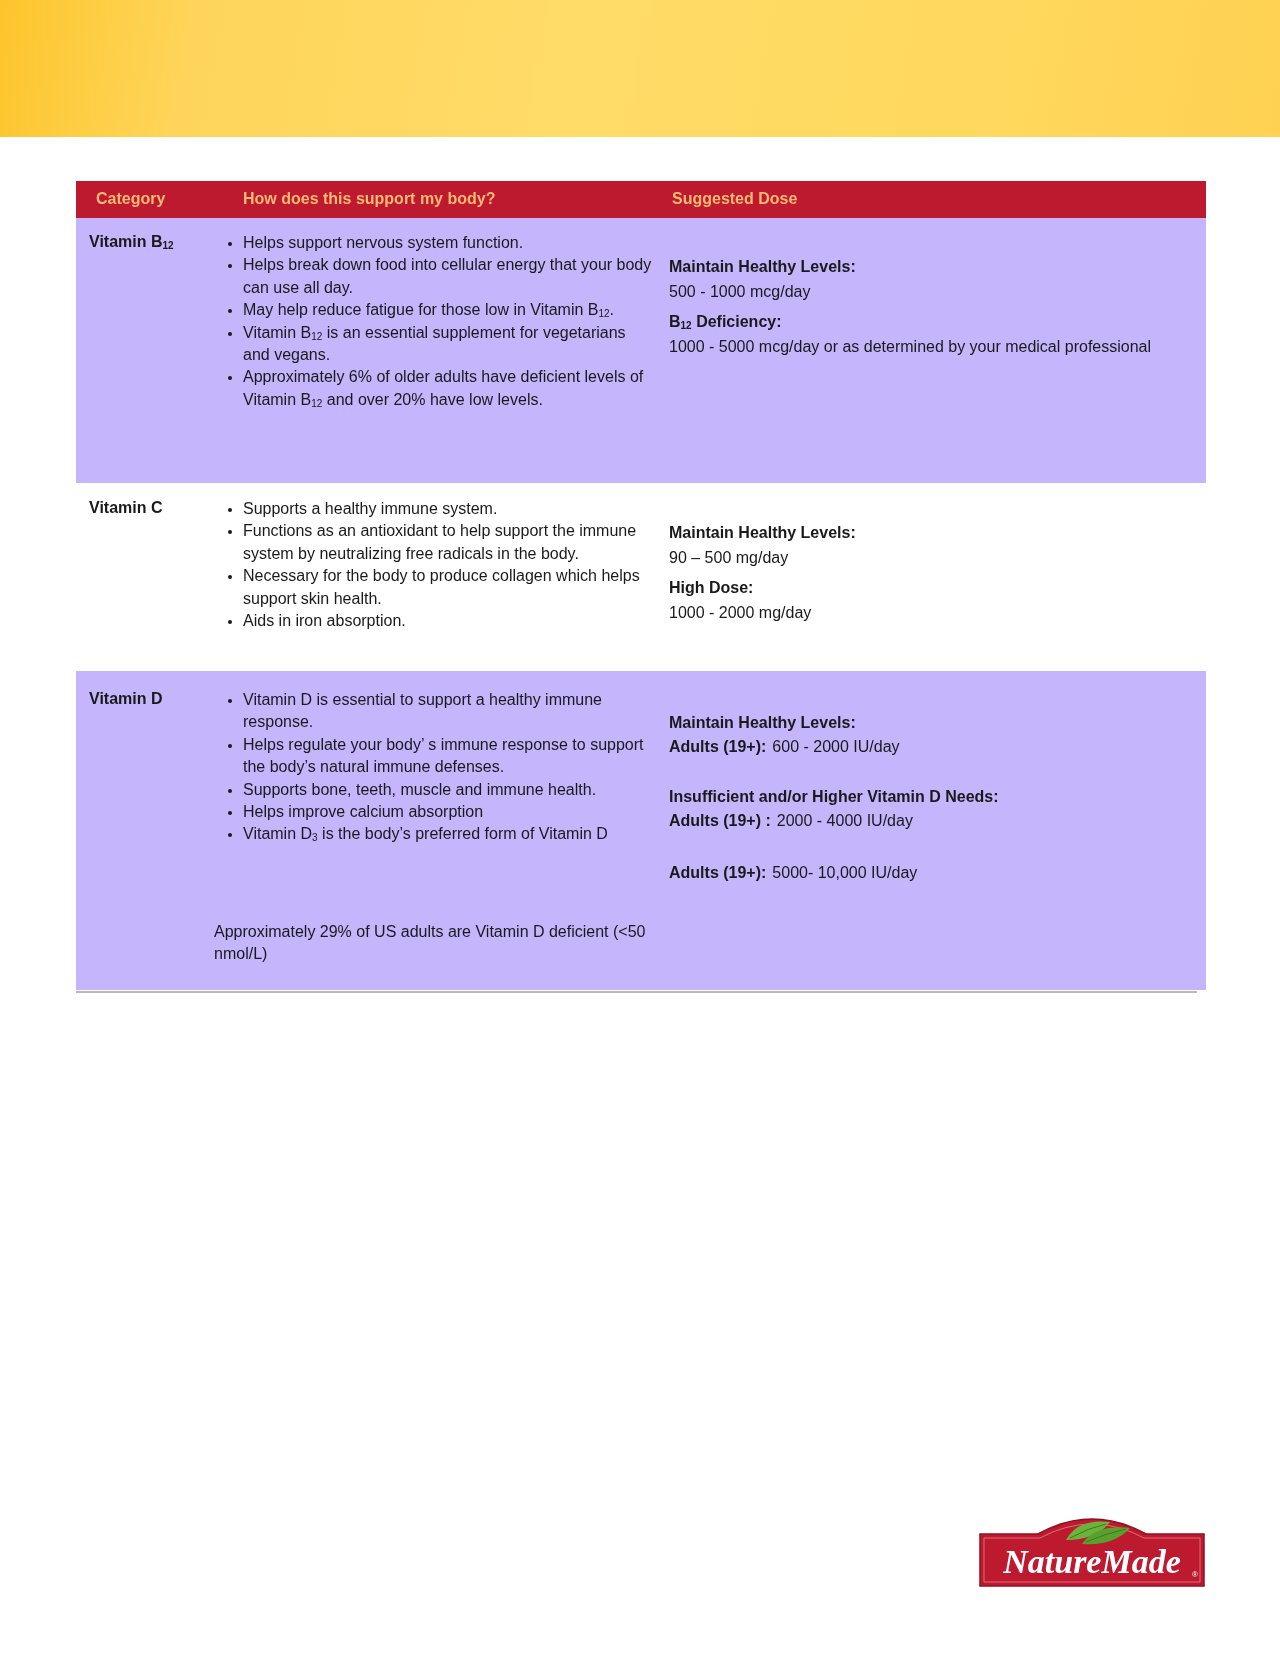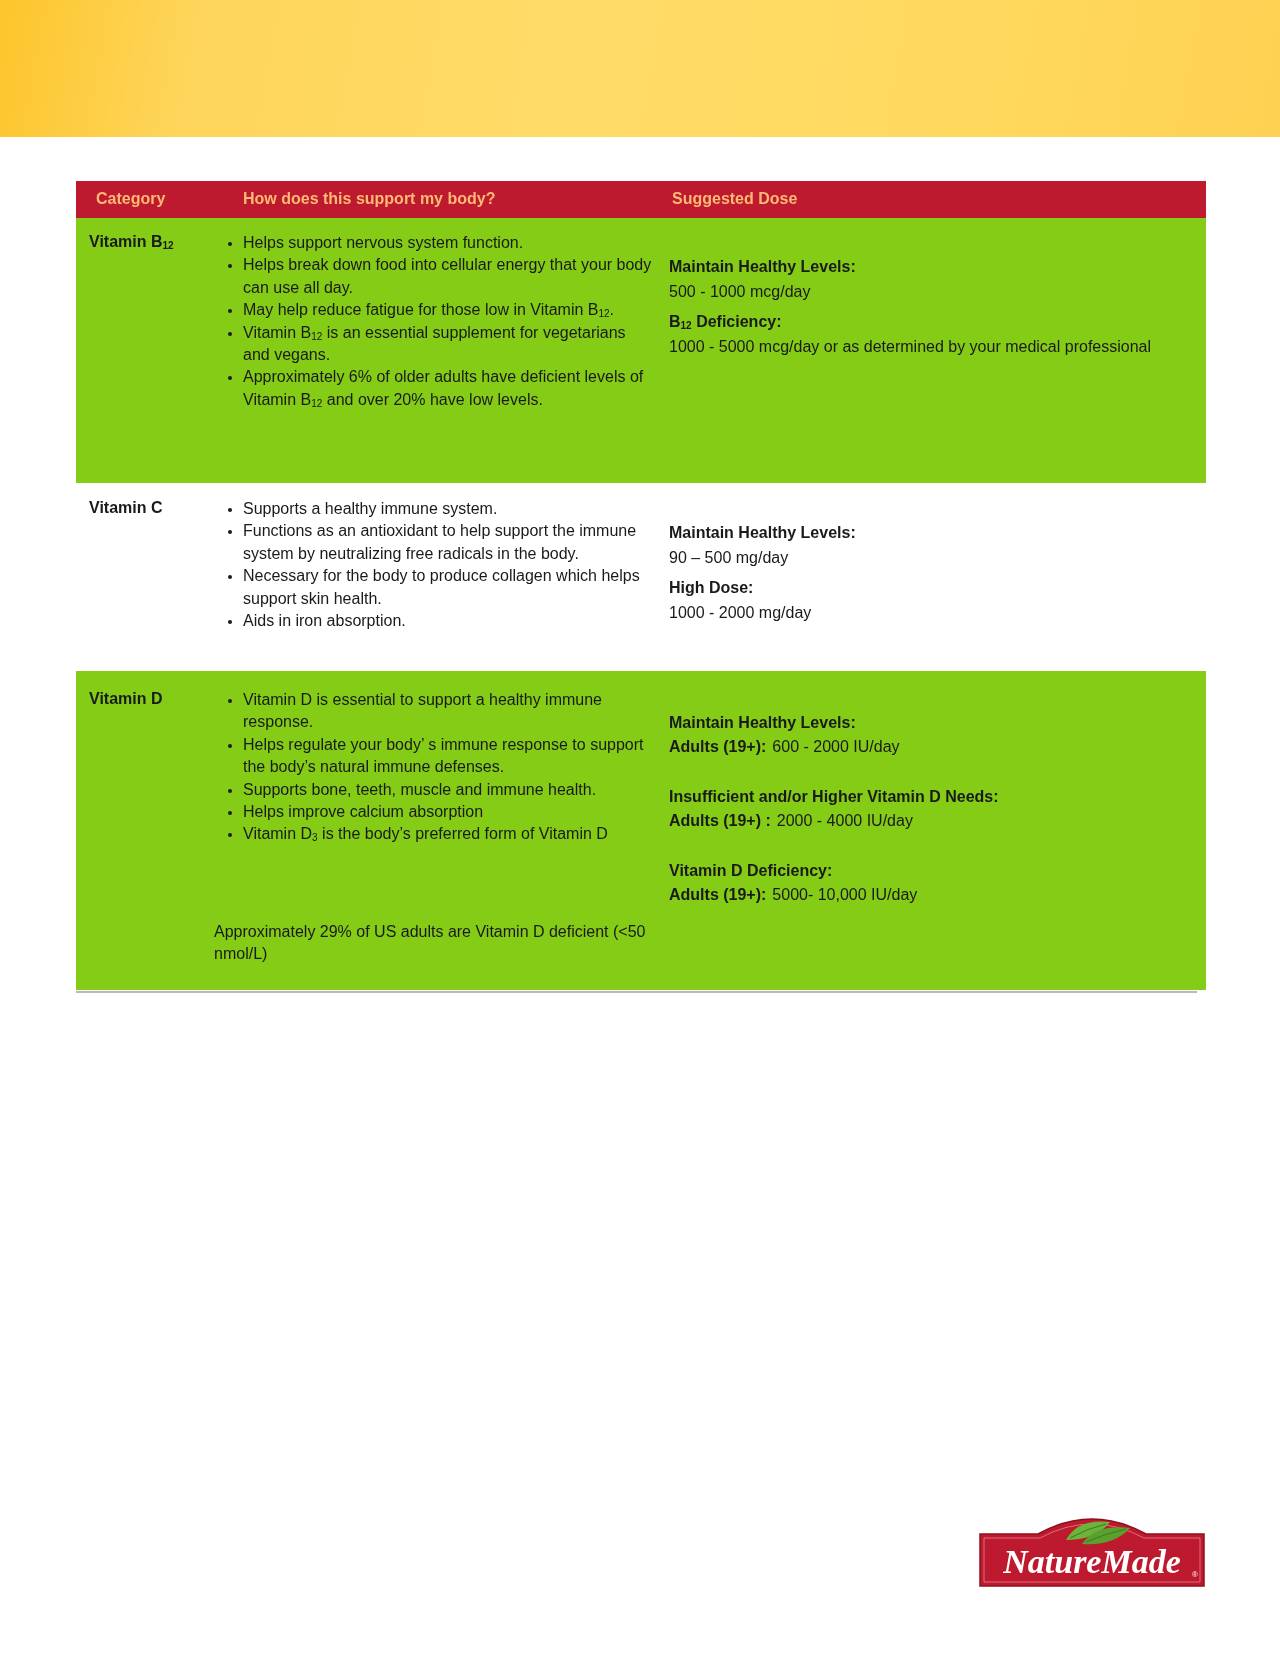--- a/index.html
+++ b/index.html
@@ -14,21 +14,21 @@
   }
   .table {
     position: absolute; left: 76px; top: 181px; width: 1130px;
   }
   .thead {
     height: 37px; background: #be1a2f; color: #fdba74; position: relative;
     font-weight: bold; font-size: 16px;
   }
   .thead span { position: absolute; top: 9px; }
   .row { position: relative; }
-  .row.shaded { background: #84cc16; }
+  .row.shaded { background: #c4b5fd; }
   .cat { position: absolute; left: 13px; font-weight: bold; font-size: 16px; }
   .benefits { position: absolute; left: 138px; width: 440px; font-size: 16px; line-height: 22.4px; }
   .benefits ul { margin: 0; padding: 0 0 0 29px; }
   .benefits li { margin: 0; padding-left: 0; }
   .benefits li::marker { font-size: 14px; }
   .dose { position: absolute; left: 593px; width: 510px; font-size: 16px; margin-top: 24px; }
   .dose .lbl { font-weight: bold; line-height: 22px; }
   .dose .val { line-height: 27px; margin-bottom: 6px; }
   .dose .pair { line-height: 26px; }
   .dose .pair b { font-weight: bold; margin-right: 6px; }
@@ -98,21 +98,20 @@
         <li>Helps improve calcium absorption</li>
         <li><span>Vitamin D</span><sub>3</sub><span> is the body’s preferred form of Vitamin D</span></li>
       </ul>
     </div>
     <div class="note" style="top:250px; left:138px">Approximately 29% of US adults are Vitamin D deficient (&lt;50 nmol/L)</div>
     <div class="dose" style="top:17px">
       <div class="lbl">Maintain Healthy Levels:</div>
       <div class="pair" style="margin-bottom:26px"><b>Adults (19+):</b><span>600 - 2000 IU/day</span></div>
       <div class="lbl">Insufficient and/or Higher Vitamin D Needs:</div>
       <div class="pair" style="margin-bottom:26px"><b>Adults (19+) :</b><span>2000 - 4000 IU/day</span></div>
-      <div class="lbl">Vitamin D Deficiency:</div>
       <div class="pair"><b>Adults (19+):</b><span>5000- 10,000 IU/day</span></div>
     </div>
   </div>
 </div>
 
 <div class="bottom-rule"></div>
 
 <div class="logo">
   <svg width="228" height="78" viewBox="0 0 228 78">
     <path d="M2 24 L60 24 Q114 -6 168 24 L226 24 L226 76 L2 76 Z" fill="#be1a2f" stroke="#8e1020" stroke-width="1.5"></path>

